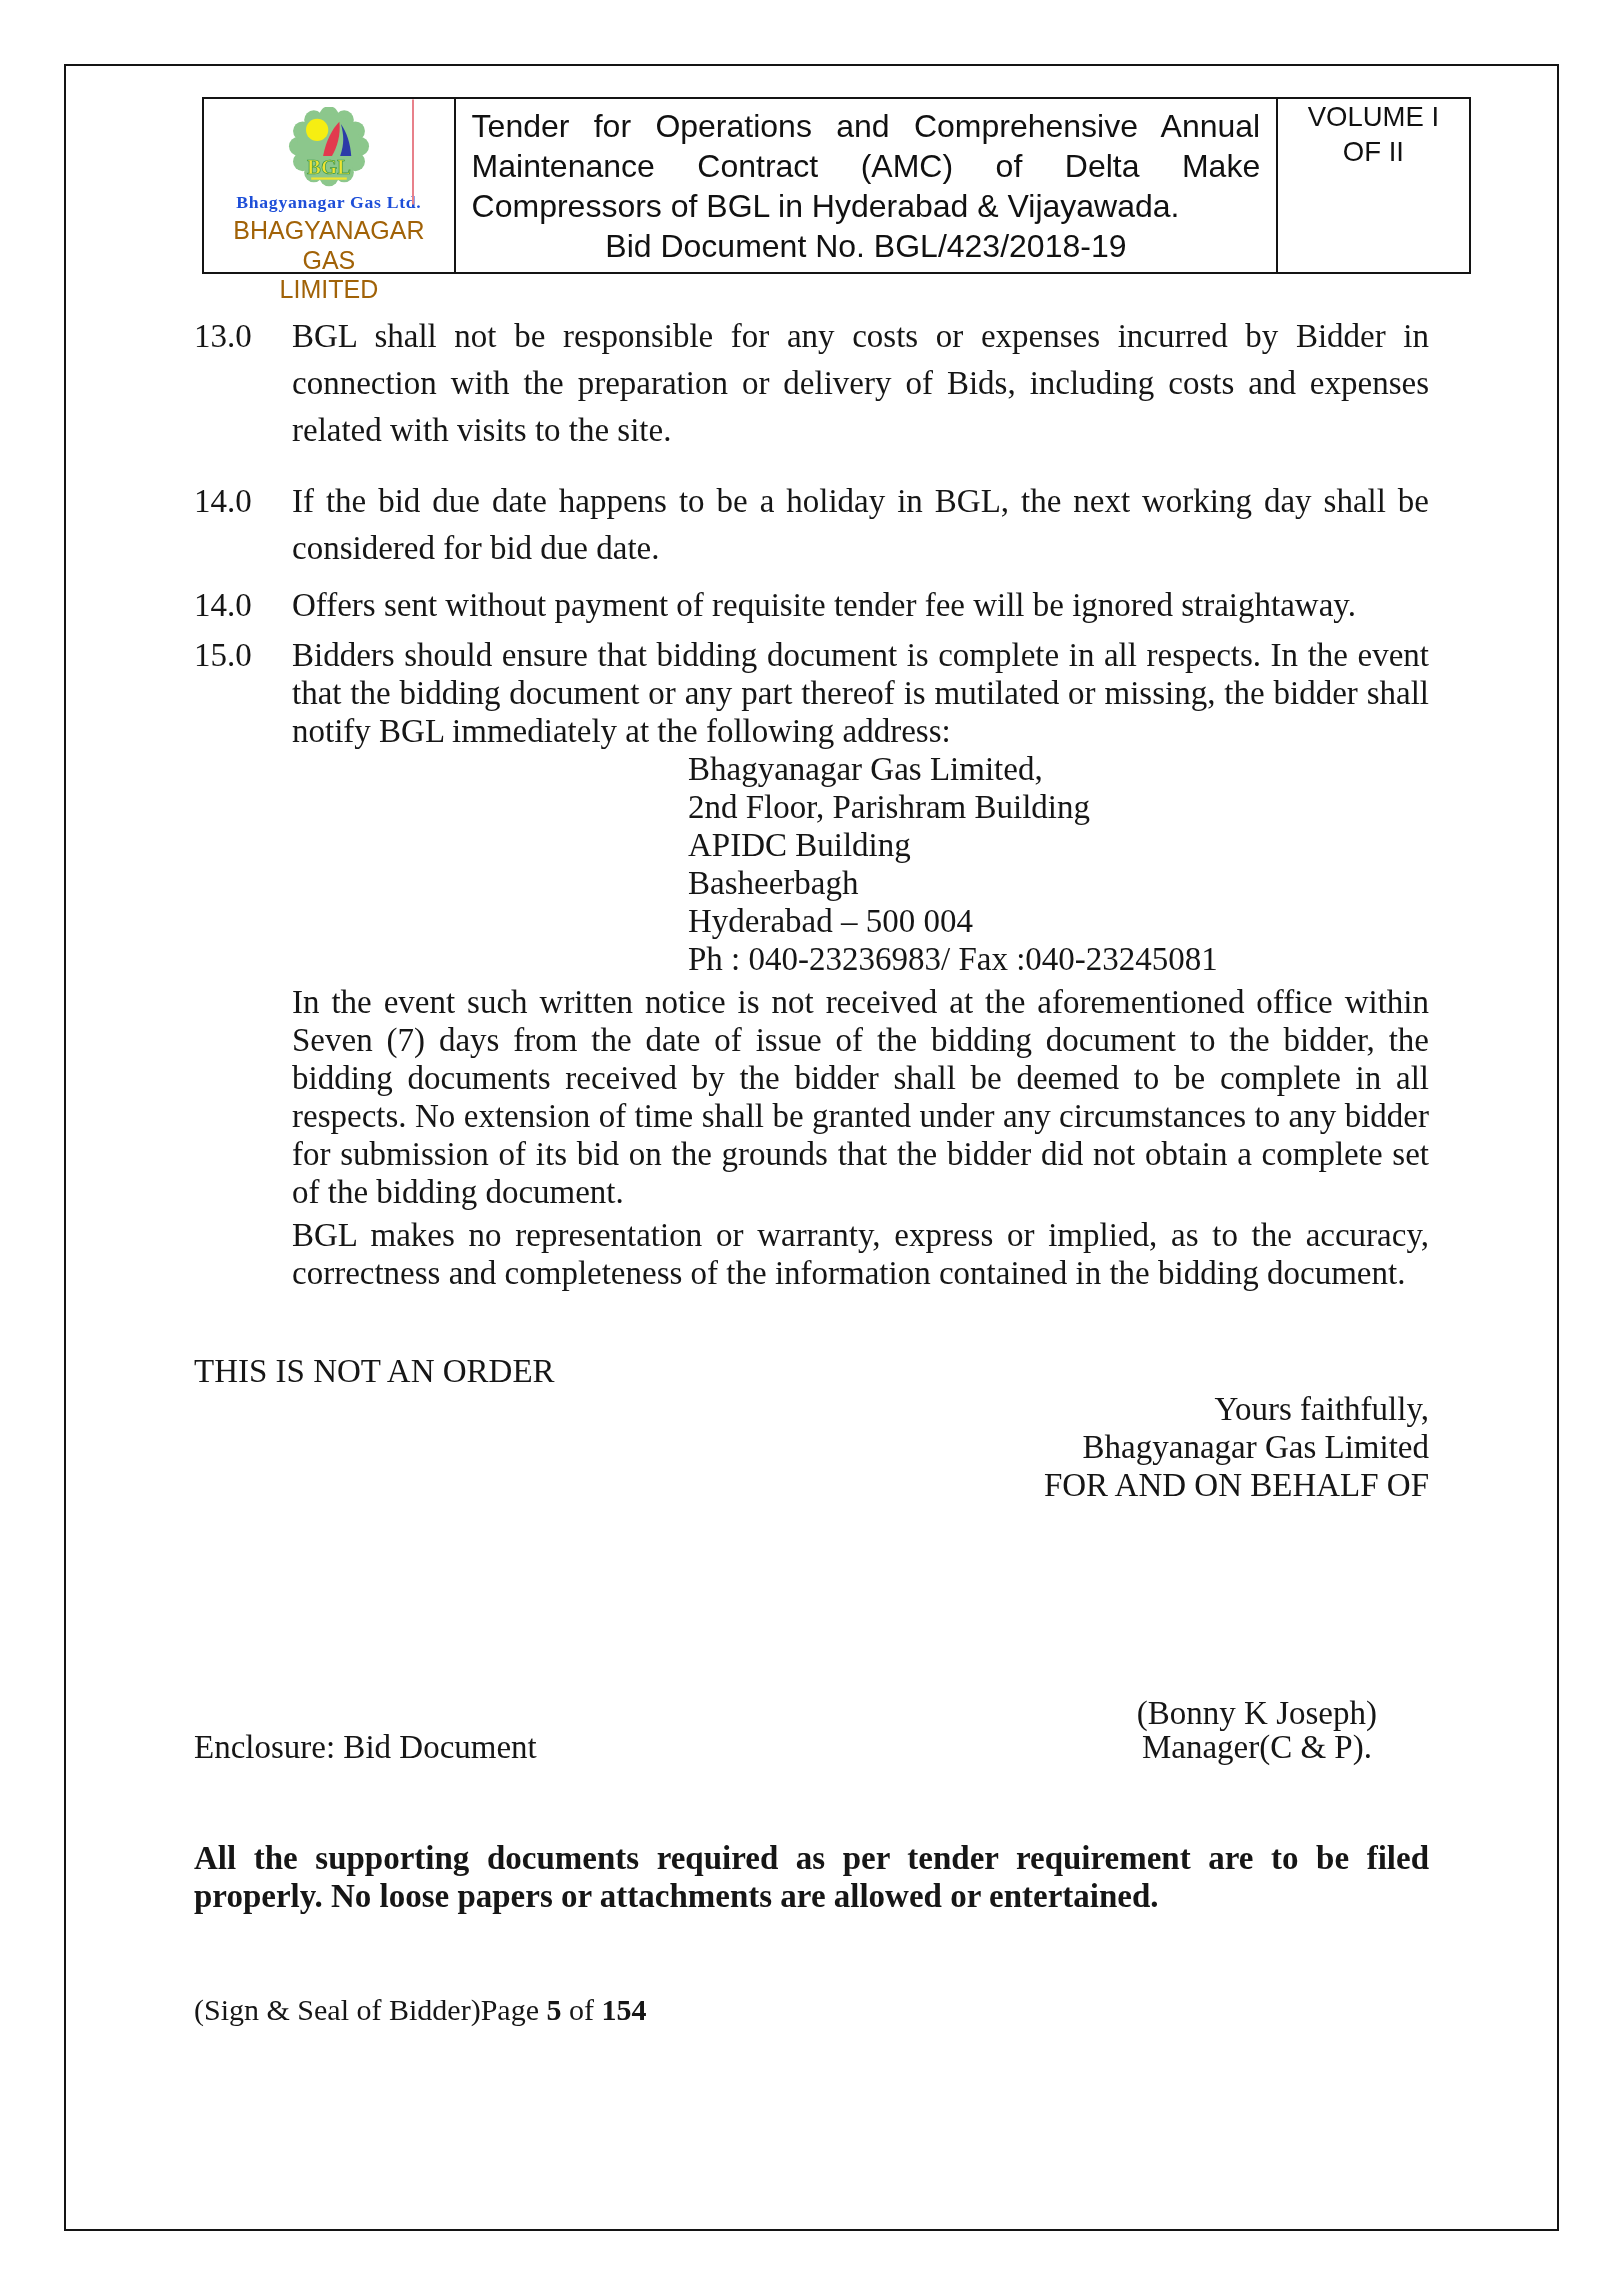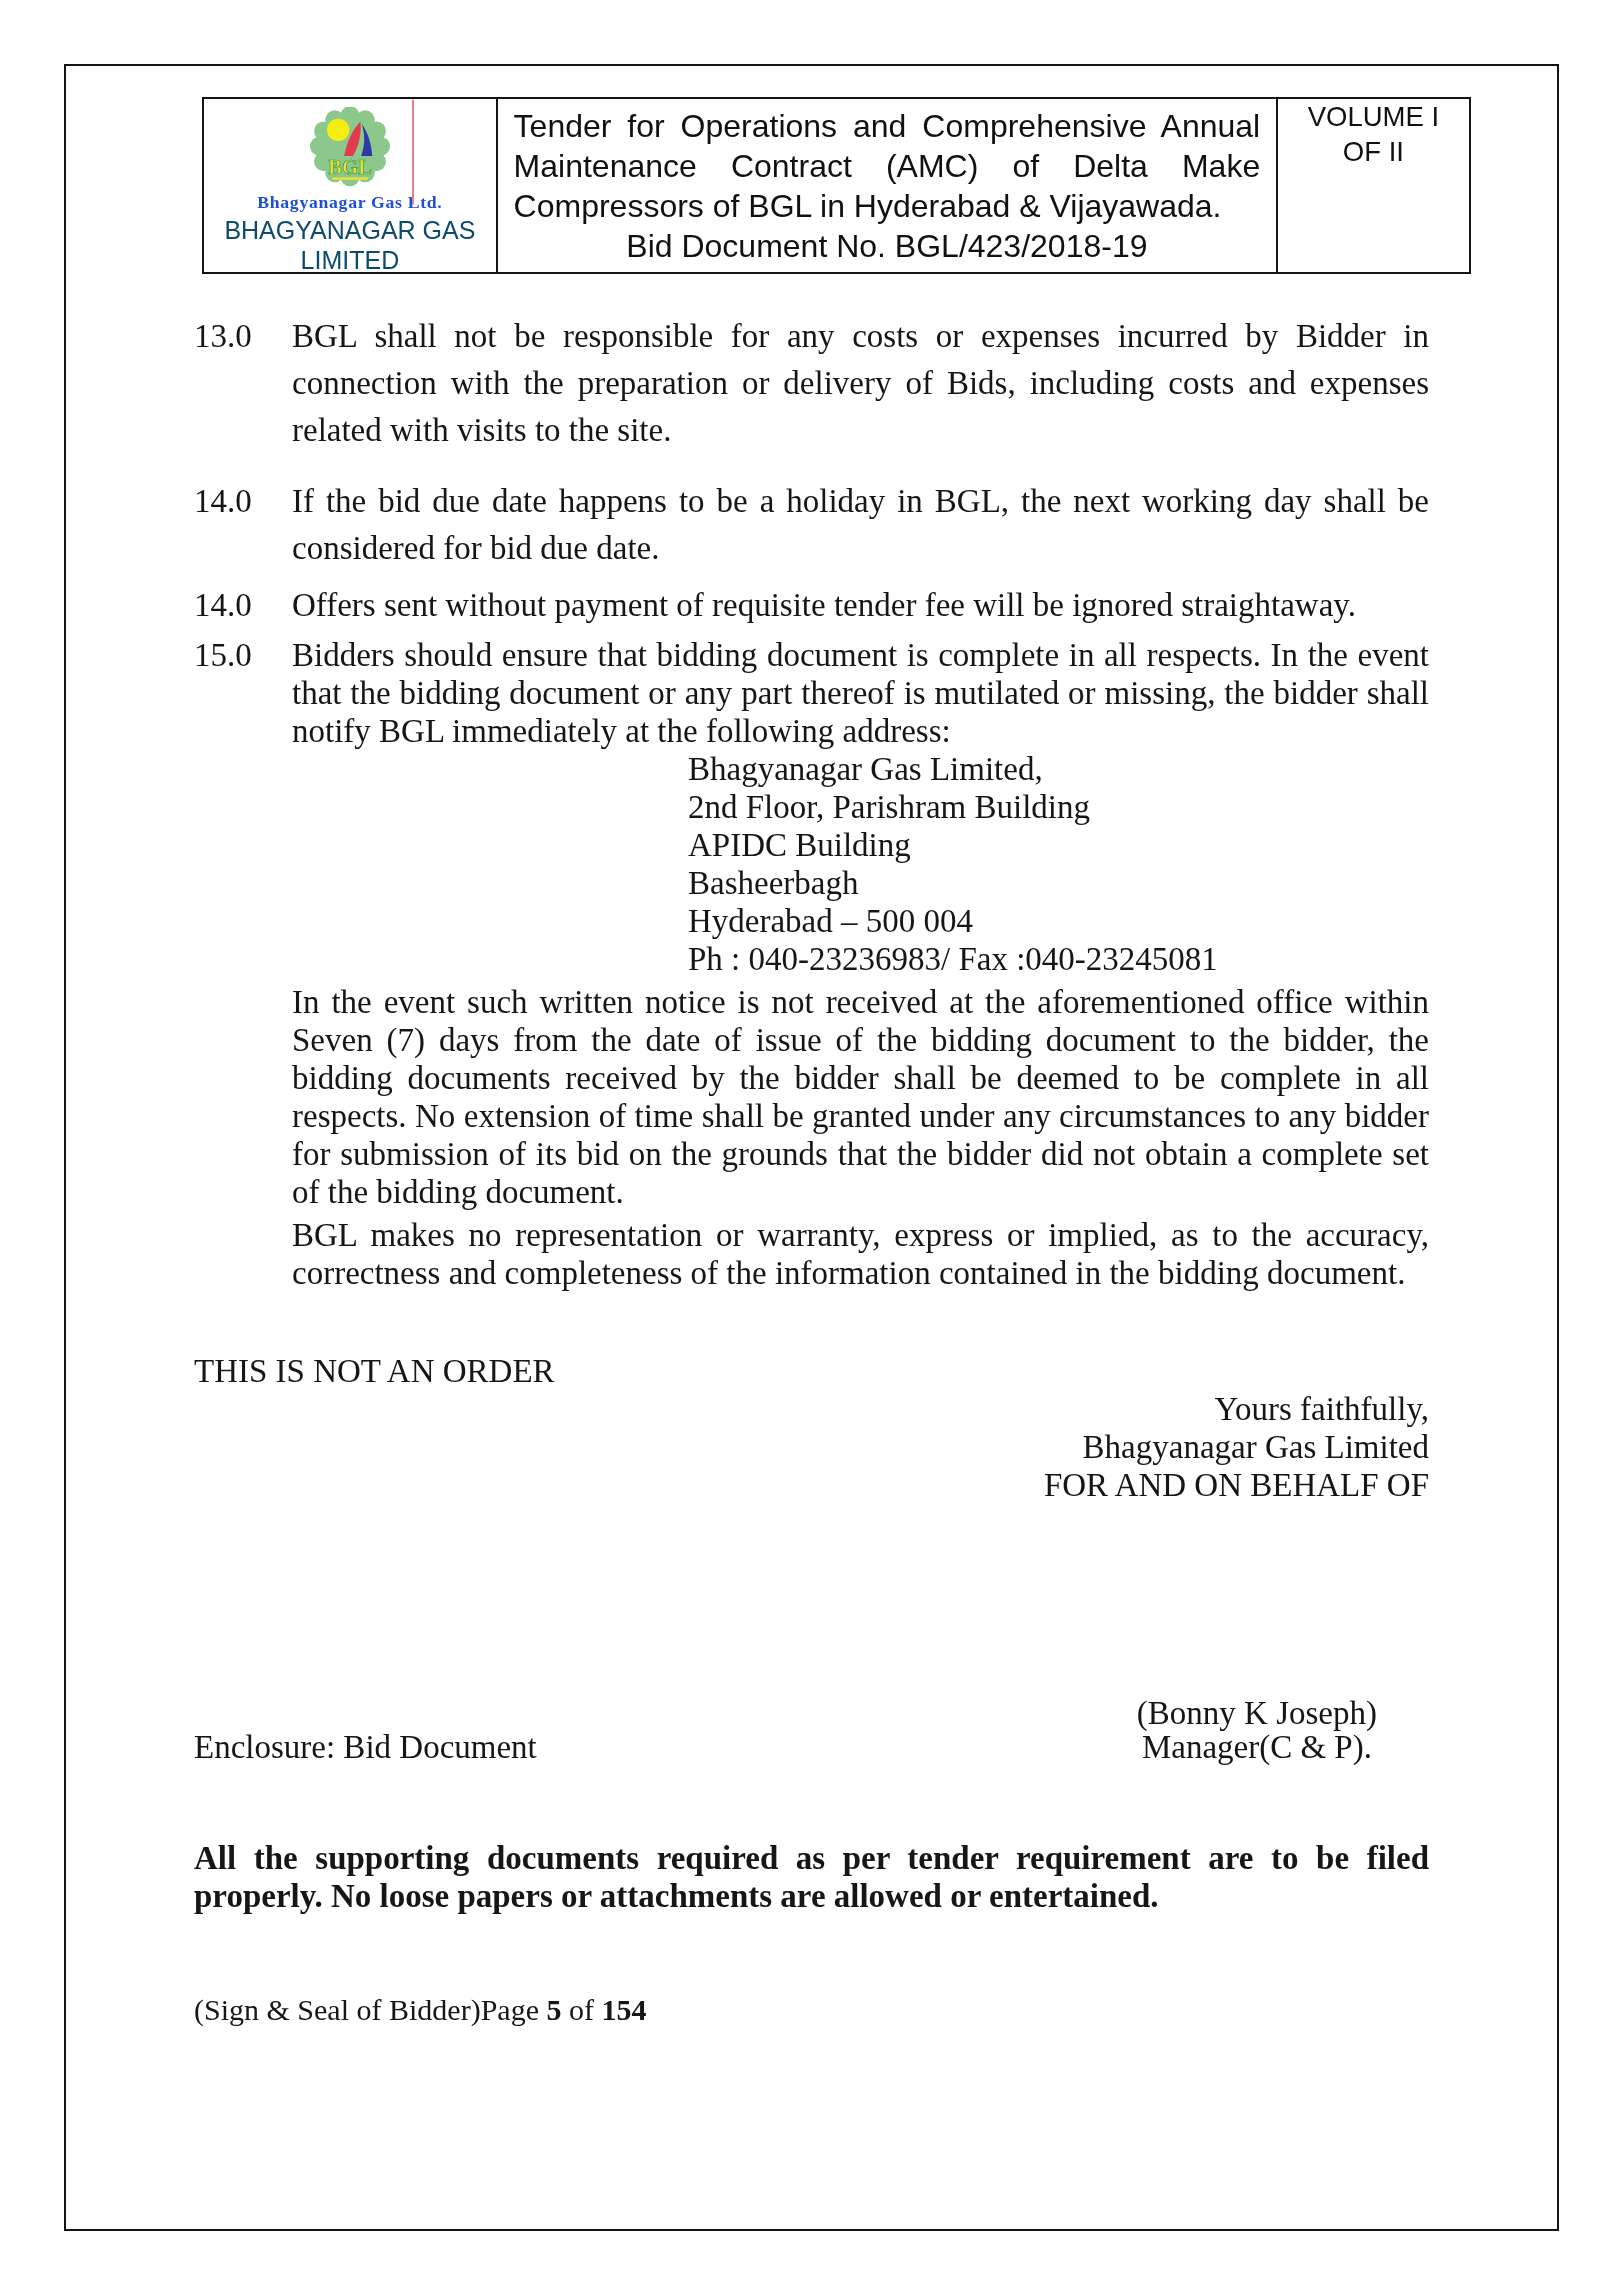--- a/index.html
+++ b/index.html
@@ -20,21 +20,21 @@
   }
   
   .hdr-table {
     margin-left: 7.9px;
     width: 1269px; height: 177px;
     border: 2.6px solid #141414;
     box-sizing: border-box;
     display: flex;
   }
   .cell-logo {
-    width: 292px;
+    width: 250px;
     box-sizing: border-box;
     position: relative;
     text-align: center;
     padding-top: 6.5px;
   }
   .cell-title {
     flex: 1;
     box-sizing: border-box;
     border-left: 2.6px solid #141414;
     border-right: 2.6px solid #141414;
@@ -65,21 +65,21 @@
     font-size: 17.7px;
     line-height: 19.6px;
     color: #1d4ed8;
     letter-spacing: 0.7px;
   }
   .company-name {
     margin-top: 3.9px;
     font-family: "Liberation Sans", sans-serif;
     font-size: 25px;
     line-height: 29.4px;
-    color: #0c4a6e;
+    color: #a16207;
   }
   .accent-line { position: absolute; left: 208px; top: 0; }
   
   .item { display: flex; font-size: 33px; }
   .item .num { width: 98px; flex: none; }
   .item .txt { flex: 1; text-align: justify; }
   .lh-wide { line-height: 47px; }
   .lh-norm { line-height: 38px; }
   .item-13 { margin-top: 39px; }
   .item-14a { margin-top: 23.6px; }

